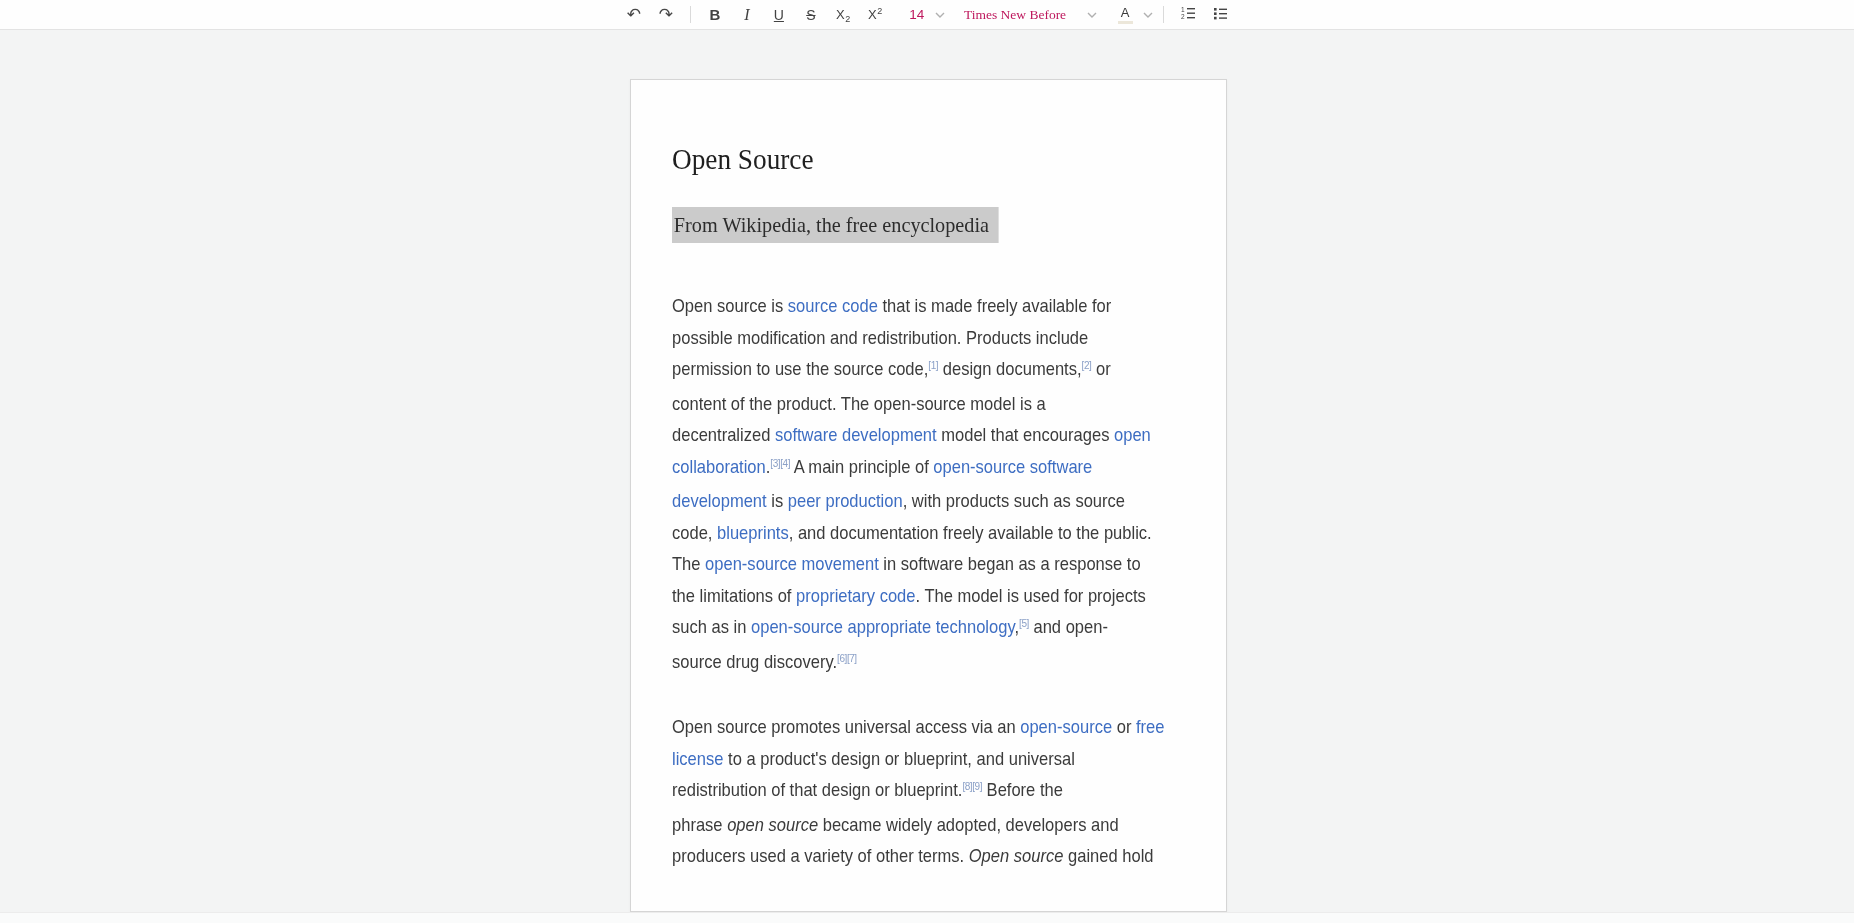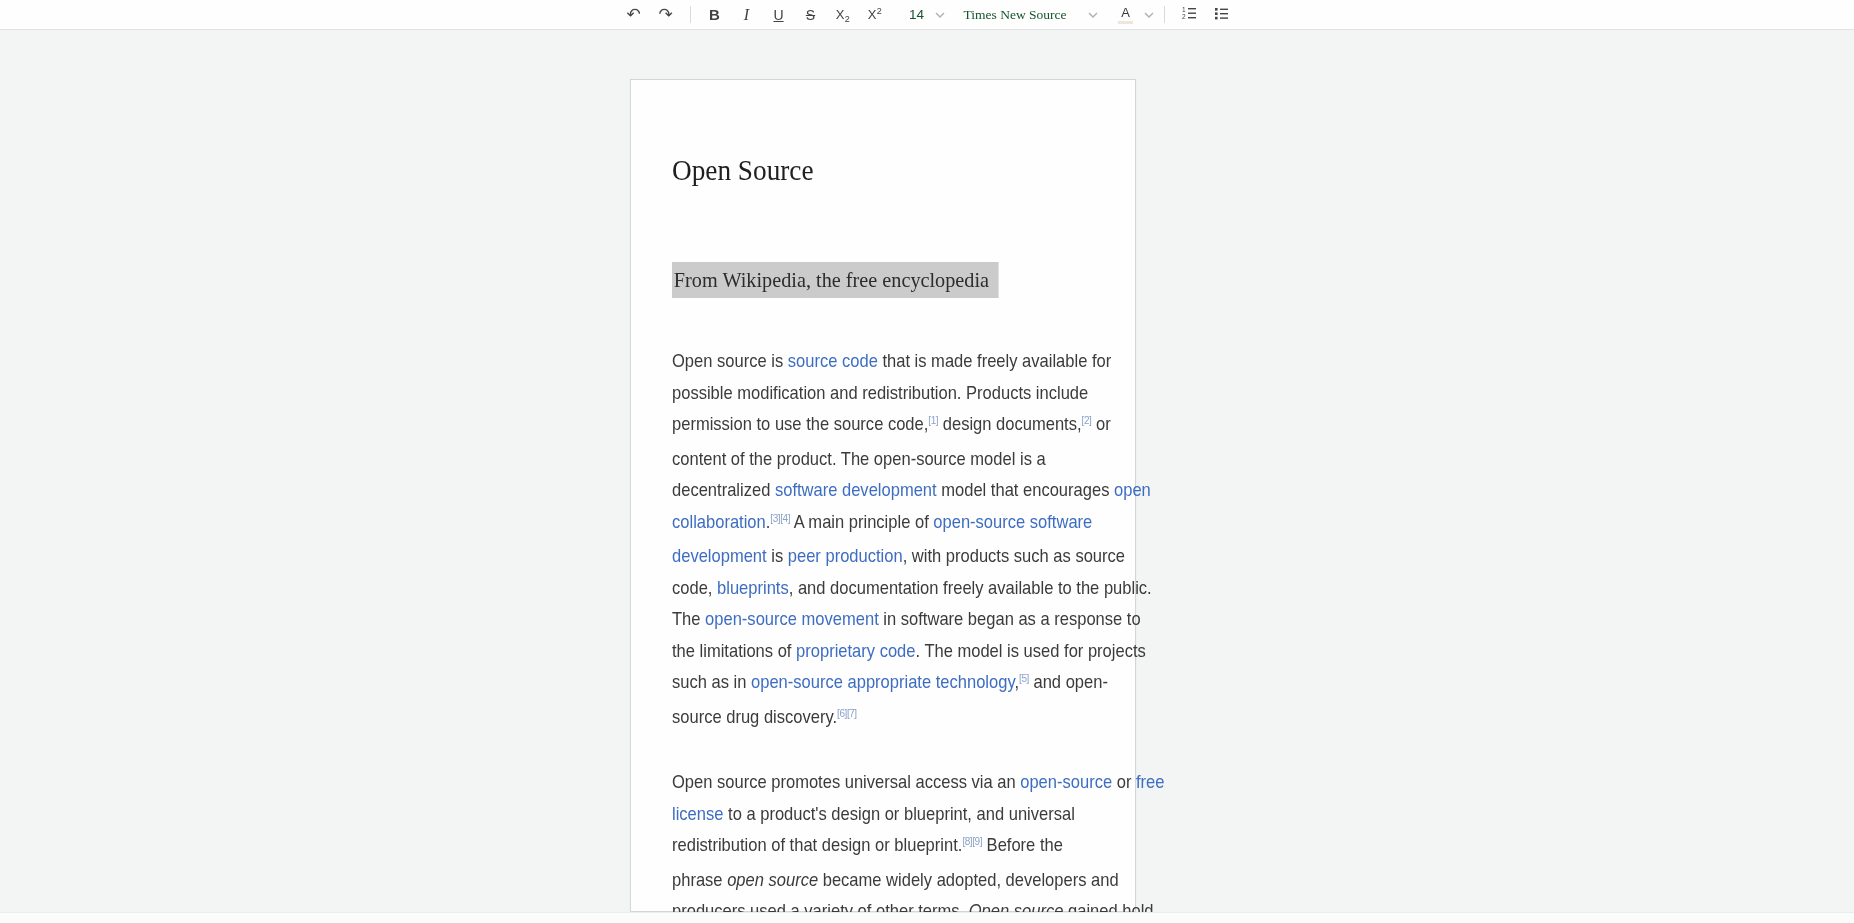--- a/index.html
+++ b/index.html
@@ -16,40 +16,40 @@
           font-family:"Liberation Sans",sans-serif; }
   .sep { width:1px; height:17px; background:#dadada; margin:0 8px; }
   .glyph-undo, .glyph-redo { font-size:17px; color:#474747; line-height:1; }
   .b-bold { font-weight:700; font-size:15px; }
   .b-italic { font-family:"Liberation Serif",serif; font-style:italic; font-size:16px; }
   .b-under { text-decoration:underline; font-size:14px; }
   .b-strike { text-decoration:line-through; font-size:14px; }
   .script-base { font-size:13px; }
   .script-sub { font-size:9px; position:relative; top:4px; left:0.5px; }
   .script-sup { font-size:9px; position:relative; top:-4px; left:0.5px; }
-  .ddtext { font-size:13.5px; color:#14532d; }
+  .ddtext { font-size:13.5px; color:#be185d; }
   .serif-dd { font-family:"Liberation Serif",serif; }
   .chev { display:flex; align-items:center; margin:0 2px; }
   .color-btn { display:flex; flex-direction:column; align-items:center; justify-content:center; }
   .color-A { font-size:13px; line-height:13px; color:#3a3a3a; }
   .color-bar { width:15px; height:3px; margin-top:2px; background:var(--swatch,#ece7da); }
   .wgap { margin-left:14px; }
 
   
-  .page { position:absolute; left:630px; top:79px; width:506px; height:833px;
+  .page { position:absolute; left:630px; top:79px; width:597px; height:833px;
           background:#fefefe; border:1px solid #d5d5d5;
           box-shadow:0 1px 3px rgba(0,0,0,0.04);
-          padding:16px 36px 0 41px; }
+          padding:5px 36px 0 41px; }
   .below-page { position:absolute; left:0; top:912px; width:1854px; height:11px;
                 background:#fafbfb; border-top:1px solid #ececec; }
 
   .doc-title { margin-top:54px; font-family:"Liberation Serif",serif; font-size:29px;
                line-height:40px; color:#1f1f1f; white-space:nowrap;
                transform:scaleX(0.94); transform-origin:0 0; }
-  .subtitle-row { margin-top:72px; height:36px; }
+  .subtitle-row { margin-top:28px; height:36px; }
   .doc-subtitle { display:inline-block; font-family:"Liberation Serif",serif;
                   font-size:22px; line-height:36px; color:#2c2c2c;
                   background:var(--highlight,#cbcbcb); padding:0 10px 0 2px;
                   white-space:nowrap; transform:scaleX(0.92); transform-origin:0 0; }
 
   .body-text { margin-top:47px; font-size:19px; color:var(--text,#3b3b3b); }
   .para + .para { margin-top:31px; }
   .tline { line-height:31.5px; white-space:nowrap;
            transform:scaleX(0.87); transform-origin:0 0; }
   .link { color:var(--link,#3d6dc2); }
@@ -89,21 +89,21 @@
     <button class="tbtn wgap">
       <span class="ddtext">14</span>
     </button>
     <span class="chev">
       <svg width="10" height="6" viewBox="0 0 10 6">
           <path d="M1 1 L5 5 L9 1" fill="none" stroke="#b0b0b0" stroke-width="1.4"></path>
         </svg>
     </span>
 
     <button class="tbtn wgap">
-      <span class="ddtext serif-dd">Times New Source</span>
+      <span class="ddtext serif-dd">Times New Before</span>
     </button>
     <span class="chev wgap">
       <svg width="10" height="6" viewBox="0 0 10 6">
           <path d="M1 1 L5 5 L9 1" fill="none" stroke="#b0b0b0" stroke-width="1.4"></path>
         </svg>
     </span>
 
     <button class="tbtn color-btn wgap">
       <span class="color-A">A</span>
       <span class="color-bar"></span>

